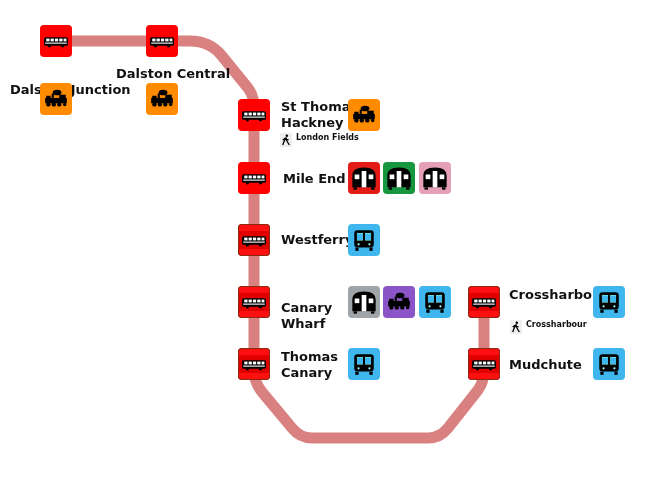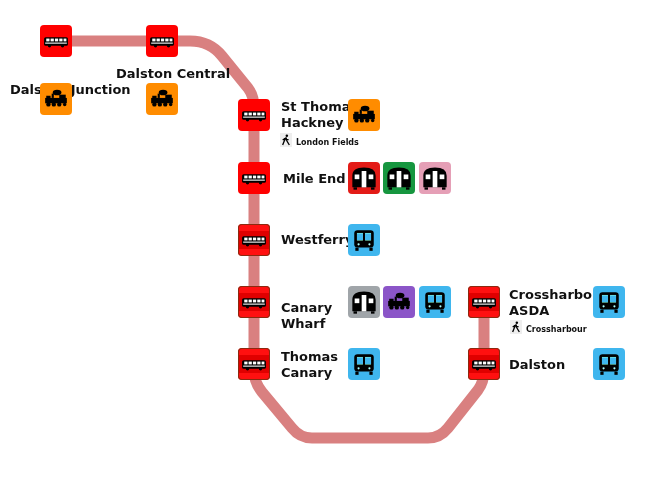--- a/index.html
+++ b/index.html
@@ -6,21 +6,21 @@
     body { width: 666px; height: 478px; position: relative; overflow: hidden;
            font-family: "DejaVu Sans", sans-serif; color: #111; }
     #map-svg { position: absolute; left: 0; top: 0; }
     .stop { position: absolute; width: 32px; height: 32px; border-radius: 4px;
             background: #ff0000; display: flex; align-items: center; justify-content: center; }
     .stop.dark { background: linear-gradient(#ff1010 0 22%, #e00000 22% 78%, #ff1010 78%);
                  box-shadow: 0 0 0 1px #8a2a10 inset; }
     .badge { position: absolute; width: 32px; height: 32px; border-radius: 4px;
              display: flex; align-items: center; justify-content: center; }
     .label { position: absolute; font-size: 13px; line-height: 16px; font-weight: 600; color: #111; }
-    .walk { position: absolute; display: flex; align-items: flex-end; gap: 4px; font-size: 8px; font-weight: 600; }
+    .walk { position: absolute; display: flex; align-items: flex-start; gap: 4px; font-size: 8px; font-weight: 600; }
     .walk .wicon { width: 12px; height: 14px; background: #eee; display: flex; align-items: center; justify-content: center; }
   </style>
 </head>
 <body>
 
 <svg id="map-svg" width="666" height="478">
   <path d="M56 41 L190 41 Q210 41 222 56 L248 88 Q254 96 254 108 L254 370 Q254 382 262 392 L292 428 Q300 438 312 438 L428 438 Q440 438 448 428 L478 390 Q484 382 484 370 L484 300" fill="none" stroke="#d98080" stroke-width="11" stroke-linejoin="round"></path>
 </svg>
 
 <svg width="0" height="0" style="position:absolute">
@@ -130,23 +130,22 @@
 <div class="label" style="left:281px;top:300px">
   <div>Canary</div>
   <div>Wharf</div>
 </div>
 <div class="label" style="left:281px;top:349px">
   <div>Thomas</div>
   <div>Canary</div>
 </div>
 <div class="label" style="left:509px;top:287px">
   <div>Crossharbour</div>
-  <div>ASDA</div>
-</div>
-<div class="label" style="left:509px;top:357px">Dalston</div>
+</div>
+<div class="label" style="left:509px;top:357px">Mudchute</div>
 
 <div class="walk" style="left:280px;top:133px">
   <span class="wicon">
       <svg width="10" height="12">
         <use href="#sym-walk"></use>
       </svg>
     </span>
   <span>London Fields</span>
 </div>
 <div class="walk" style="left:510px;top:320px">

